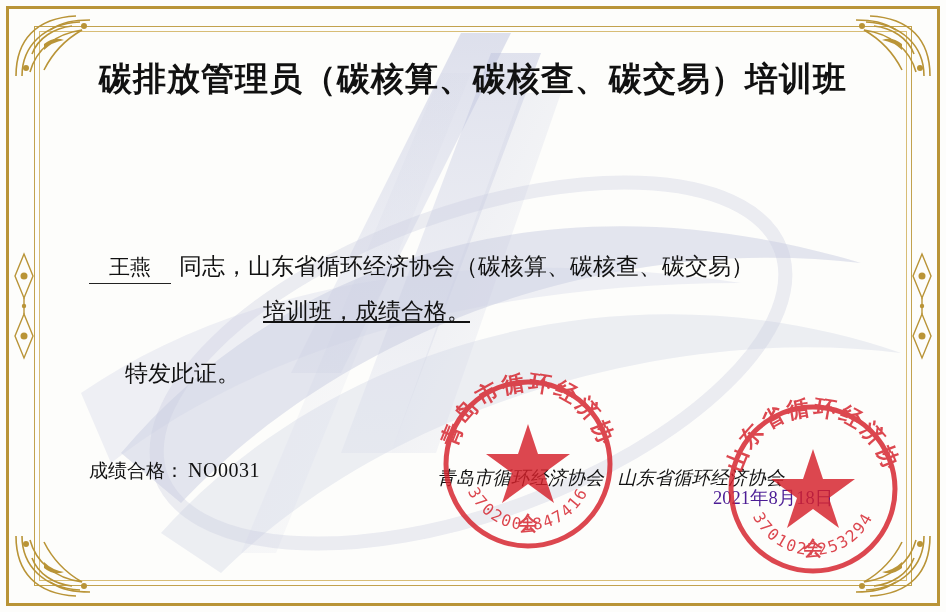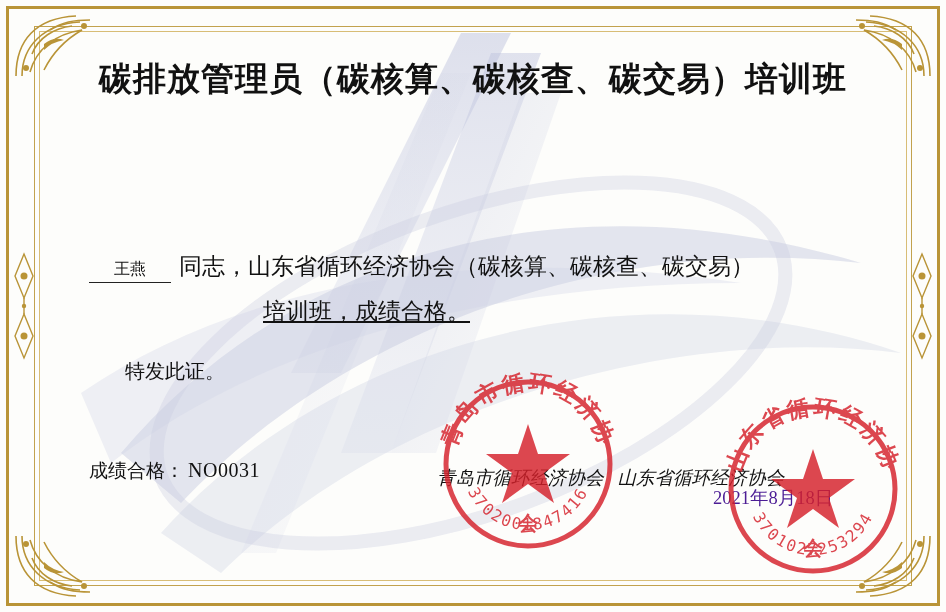--- a/index.html
+++ b/index.html
@@ -109,36 +109,36 @@
     color: #111;
     white-space: nowrap;
   }
   .name {
     display: inline-block;
     min-width: 74px;
     text-align: center;
     border-bottom: 1.6px solid #222;
     padding: 0 4px 2px 4px;
     margin-right: 8px;
-    font-size: 16px;
+    font-size: 21px;
   }
   .body-line2 {
     position: absolute;
     top: 263px;
     left: 222px;
     font-size: 23px;
     color: #111;
     white-space: nowrap;
     text-decoration: underline;
   }
   .body-line3 {
     position: absolute;
     top: 325px;
     left: 84px;
-    font-size: 20px;
+    font-size: 23px;
     color: #111;
     white-space: nowrap;
     text-align: right;
   }
 
   .cert-no {
     position: absolute;
     left: 48px;
     top: 425px;
     font-size: 19px;

